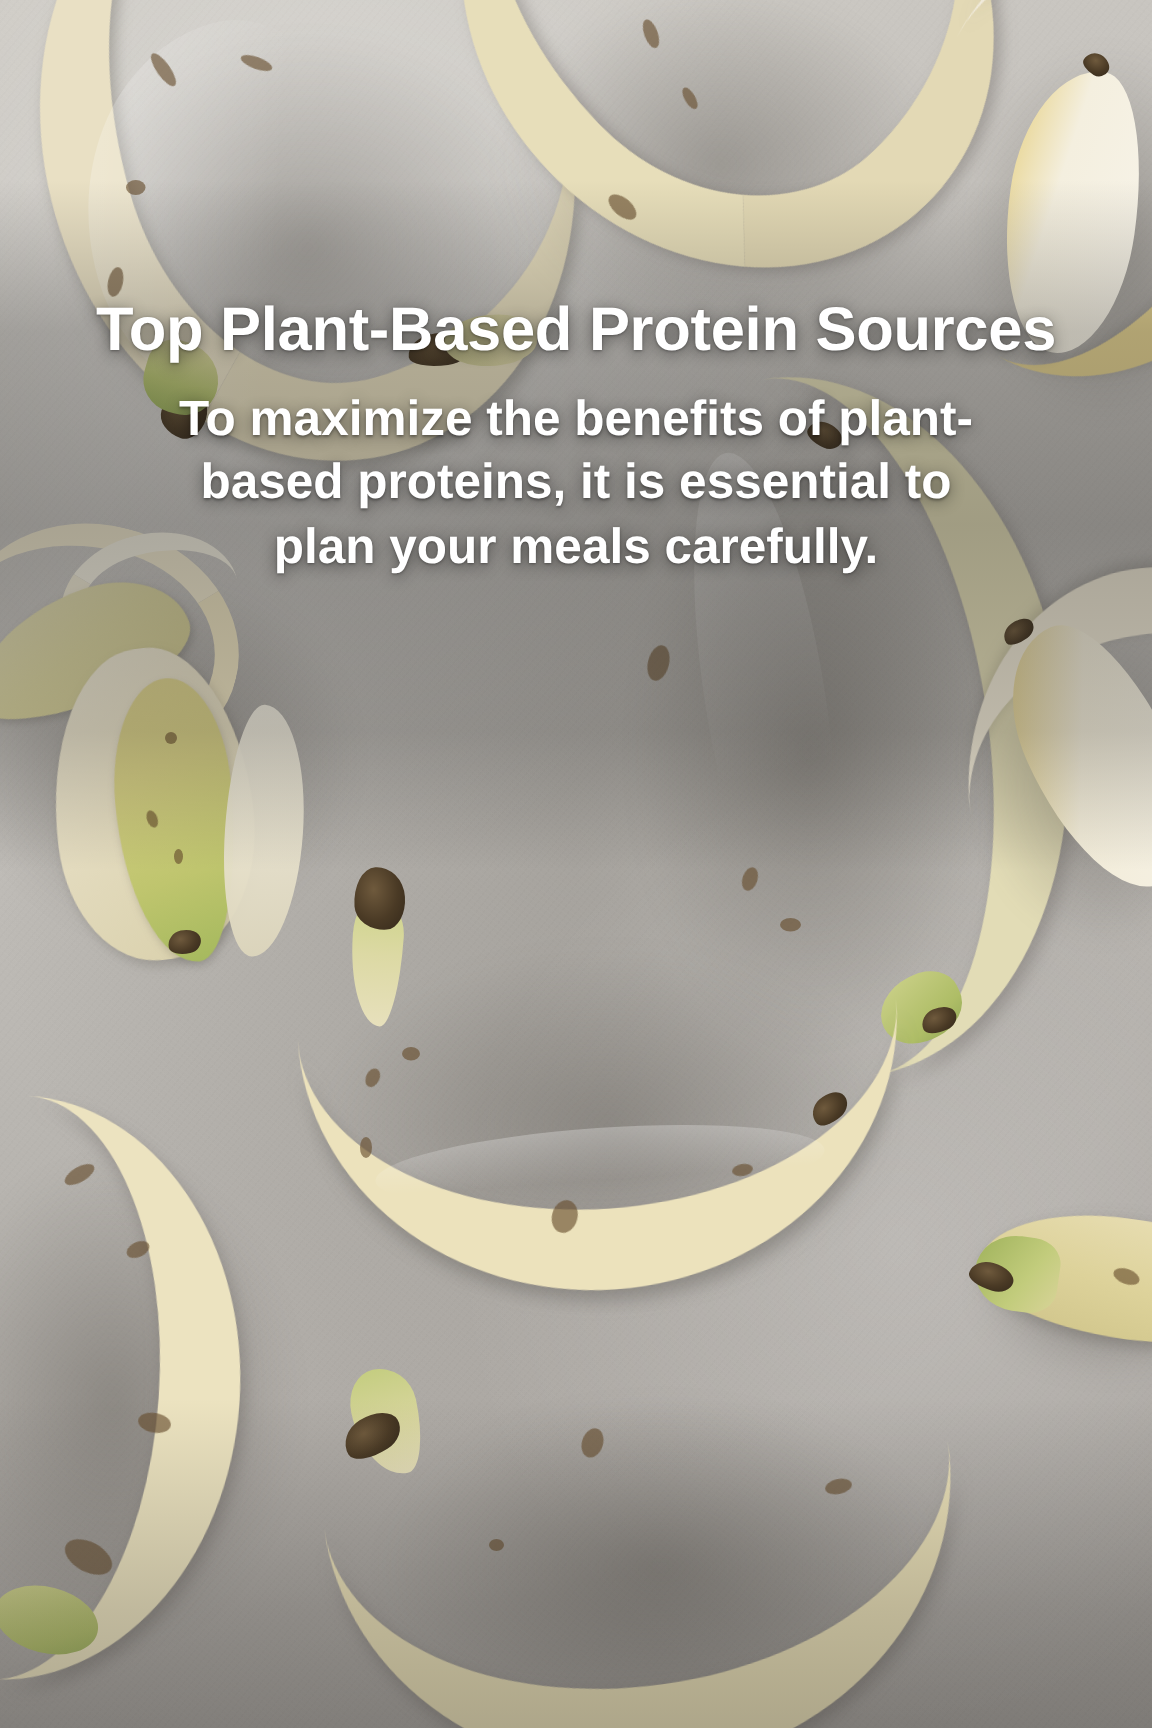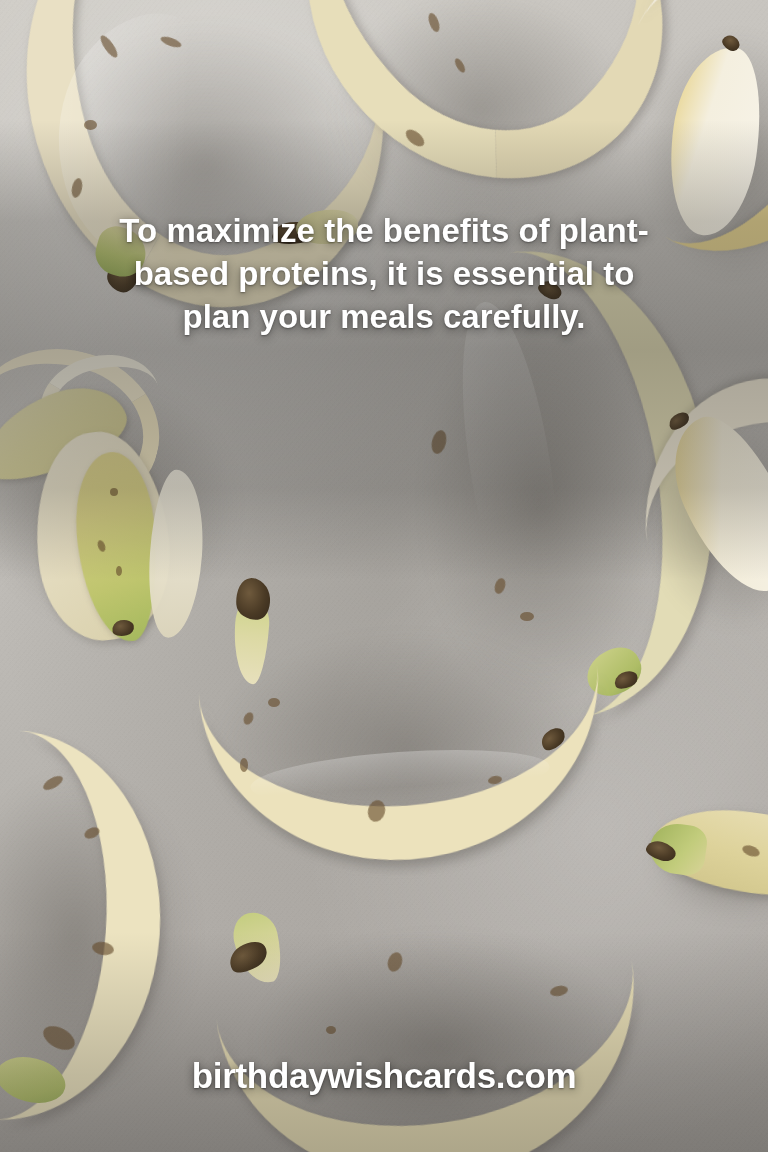--- a/index.html
+++ b/index.html
@@ -316,20 +316,18 @@
               border-radius:60% 40% 40% 60%;
               background:linear-gradient(120deg,#9fb25b 0%, #c2cc7c 60%, #d8d398 100%);
               transform:rotate(8deg);"></div>
   <div class="tip" style="left:646px; top:842px; width:30px; height:18px; transform:rotate(16deg);"></div>
   <div class="spot" style="left:742px; top:846px; width:18px; height:10px; transform:rotate(20deg);"></div>
 
   <div class="scrim"></div>
   <div class="scrim-bottom"></div>
 
   <div class="copy">
+    <h1 class="headline">Top Plant-Based Protein Sources</h1>
     <p class="subhead">To maximize the benefits of plant-based proteins, it is essential to plan your meals carefully.</p>
   </div>
 
-  <div class="footer">
-    <span class="site">birthdaywishcards.com</span>
-  </div>
 
 </div>
 
 </body></html>

